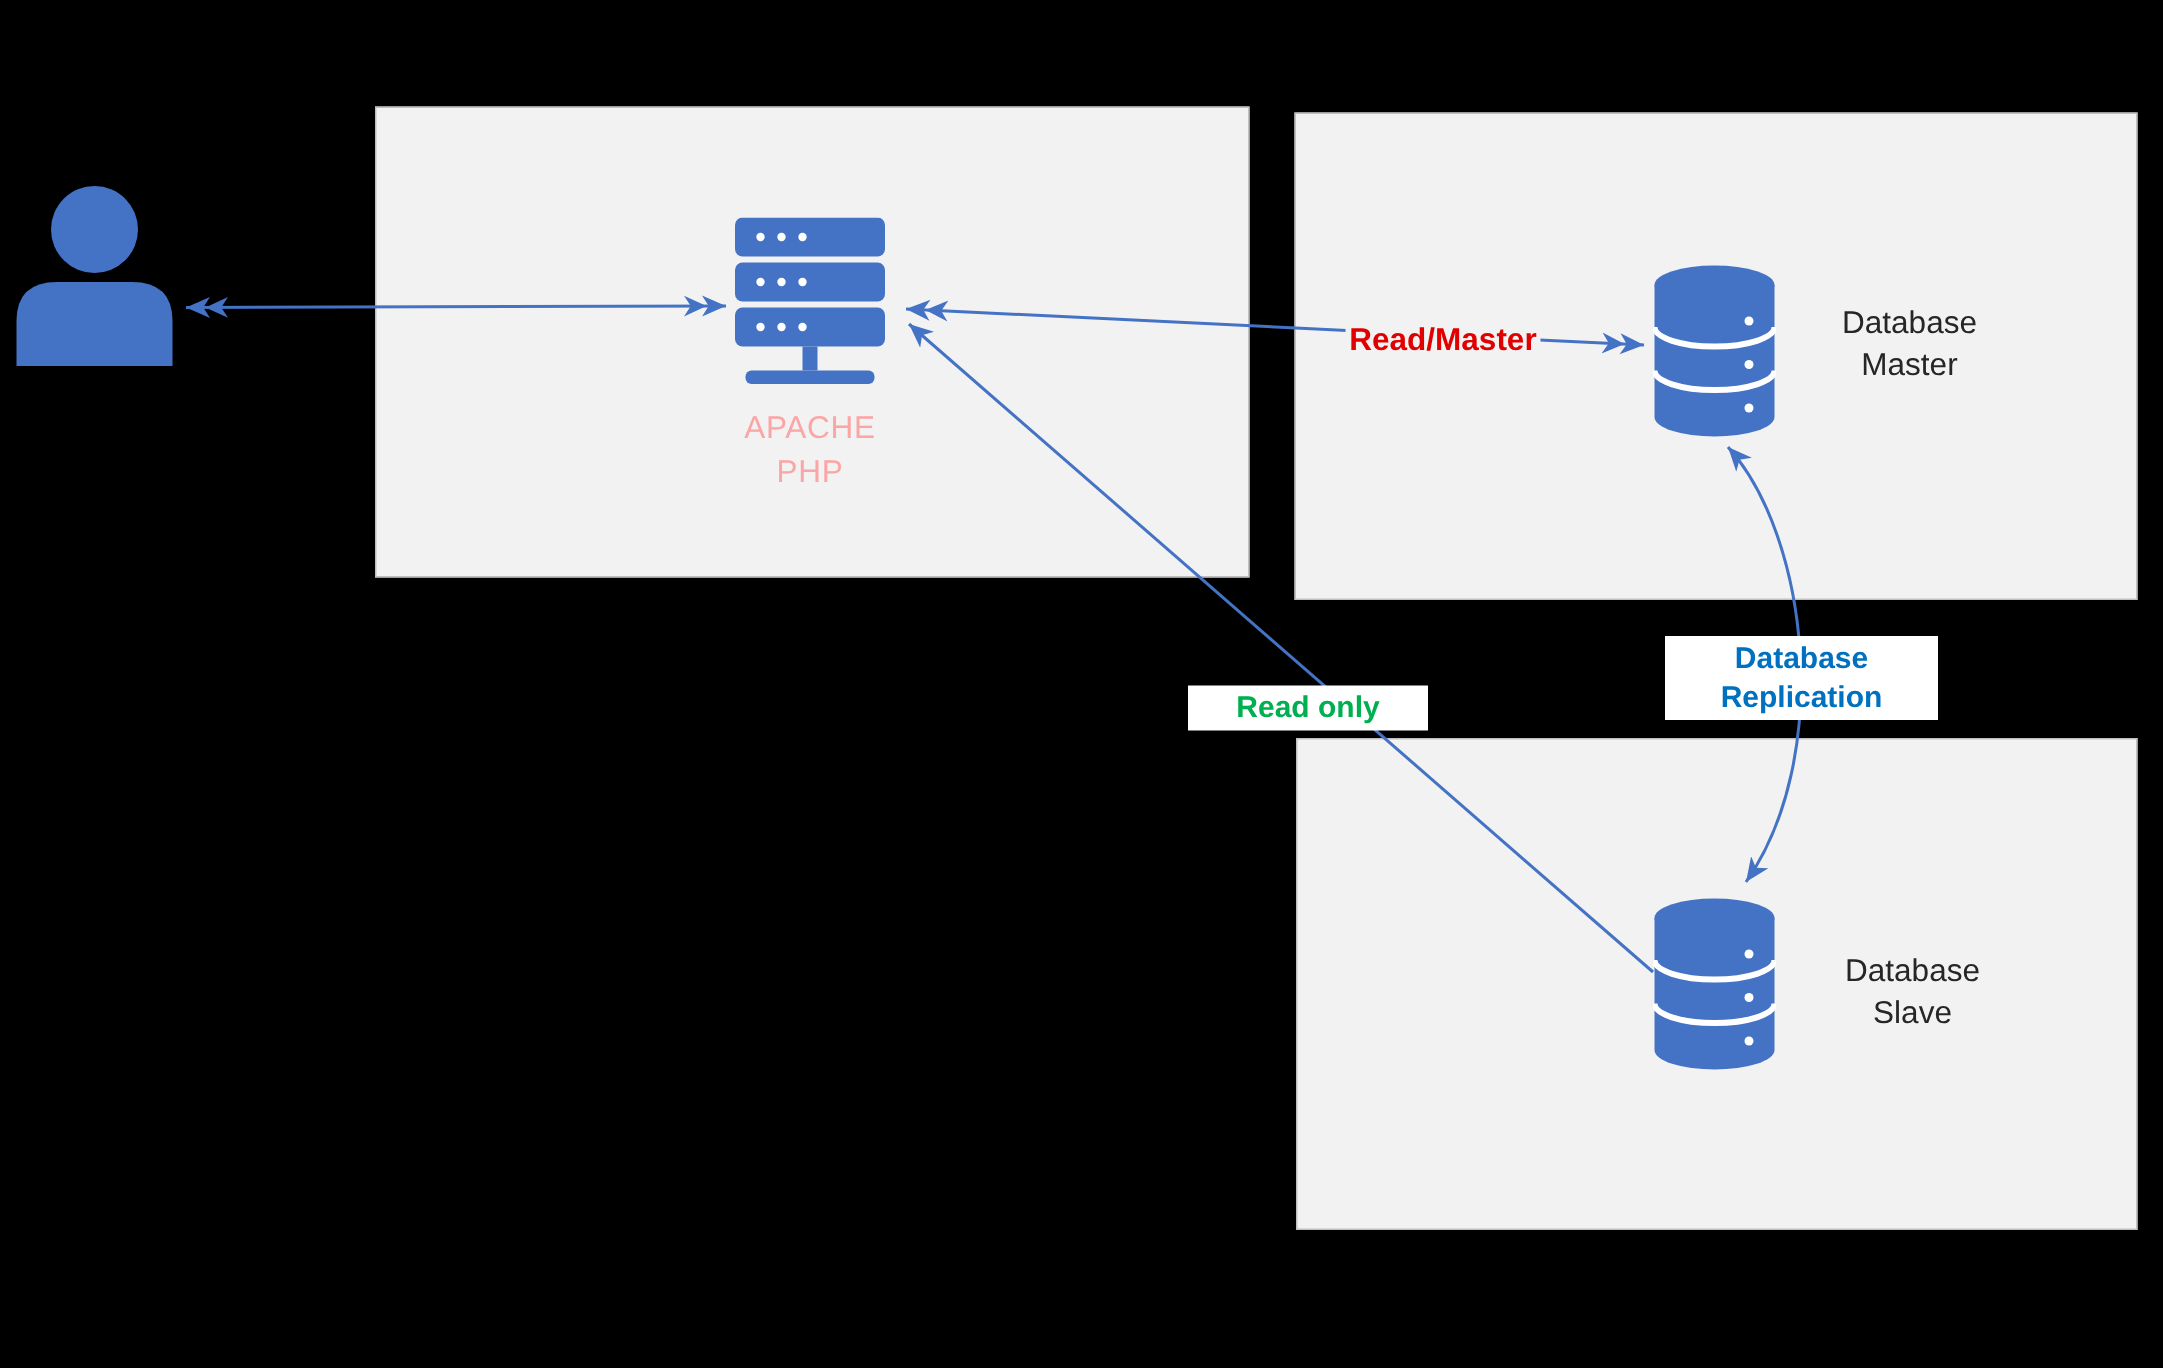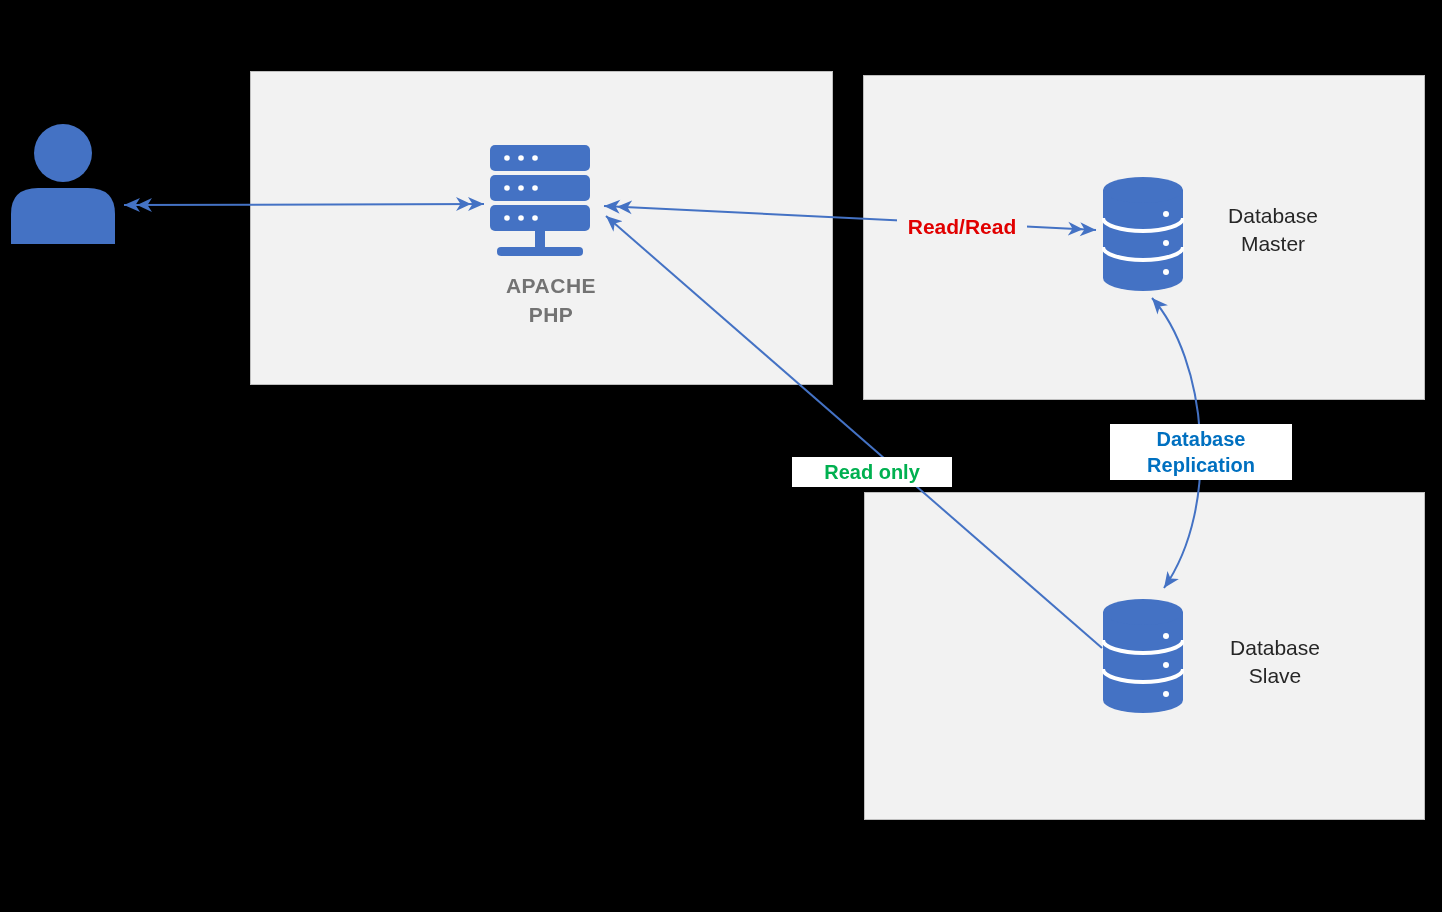--- a/index.html
+++ b/index.html
@@ -12,21 +12,21 @@
   .slave-box{left:864px;top:492px;width:561px;height:328px;}
 
   .connectors{position:absolute;left:0;top:0;width:1442px;height:912px;pointer-events:none;}
   .connectors line,.connectors path.edge{stroke:#4472c4;stroke-width:2;fill:none;}
   .connectors .head{fill:#4472c4;}
 
   .icon{position:absolute;}
   .icon svg{display:block;}
 
   .node-label{position:absolute;text-align:center;line-height:29px;font-size:21px;}
-  .apache-label{left:466px;top:271px;width:170px;color:#737373;font-weight:bold;letter-spacing:.5px;}
+  .apache-label{left:455px;top:271px;width:170px;color:#fca5a5;font-weight:normal;letter-spacing:.5px;}
   .master-label{left:1210px;top:202px;width:126px;color:#262626;line-height:28px;}
   .slave-label{left:1212px;top:634px;width:126px;color:#262626;line-height:28px;}
   .node-label span{display:block;}
 
   .edge-label{position:absolute;text-align:center;font-weight:bold;}
   .rw-label{left:897px;top:213px;width:130px;height:28px;line-height:28px;background:#f2f2f2;color:#e10000;font-size:21px;}
   .ro-label{left:792px;top:437px;width:160px;height:30px;line-height:30px;background:#ffffff;color:#00b050;font-size:20px;margin-top:20px;}
   .repl-label{left:1110px;top:424px;width:182px;padding:2px 0;background:#ffffff;color:#0070c0;font-size:20px;line-height:26px;}
   .repl-label span{display:block;}
 </style>
@@ -114,20 +114,20 @@
       <circle cx="64" cy="38" r="3" fill="#ffffff"></circle>
       <circle cx="64" cy="67" r="3" fill="#ffffff"></circle>
       <circle cx="64" cy="96" r="3" fill="#ffffff"></circle>
     </svg>
   </div>
   <div class="node-label slave-label">
     <span>Database</span>
     <span>Slave</span>
   </div>
 
-  <div class="edge-label rw-label">Read/Read</div>
+  <div class="edge-label rw-label">Read/Master</div>
   <div class="edge-label ro-label">Read only</div>
   <div class="edge-label repl-label">
     <span>Database</span>
     <span>Replication</span>
   </div>
 
 </div>
 
 </body></html>

